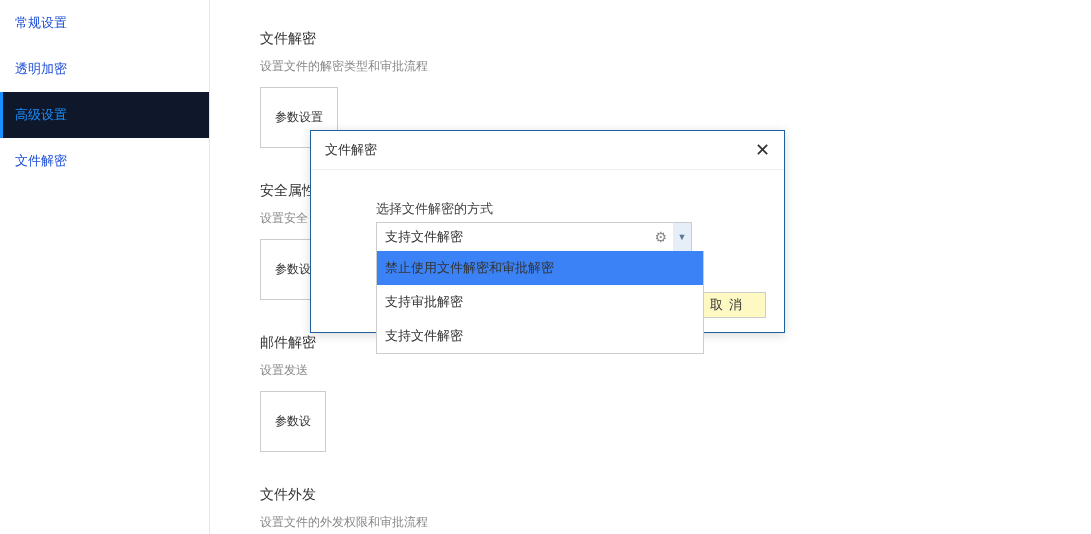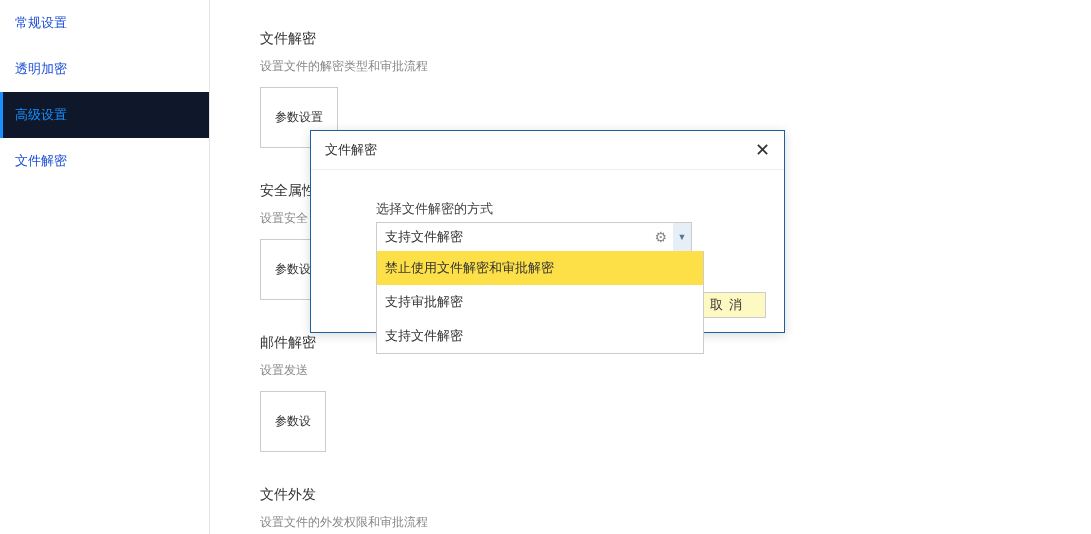--- a/index.html
+++ b/index.html
@@ -149,21 +149,21 @@
       border-top: none;
       background: #fff;
     }
     .dropdown-item {
       padding: 8px 8px;
       font-size: 13px;
       color: #333;
       cursor: pointer;
     }
     .dropdown-item.highlighted {
-      background: #fde047;
+      background: #3b82f6;
     }
     .modal-footer {
       display: flex;
       justify-content: flex-end;
       gap: 14px;
       padding: 14px 18px;
     }
     .modal-btn {
       width: 80px;
       height: 26px;

